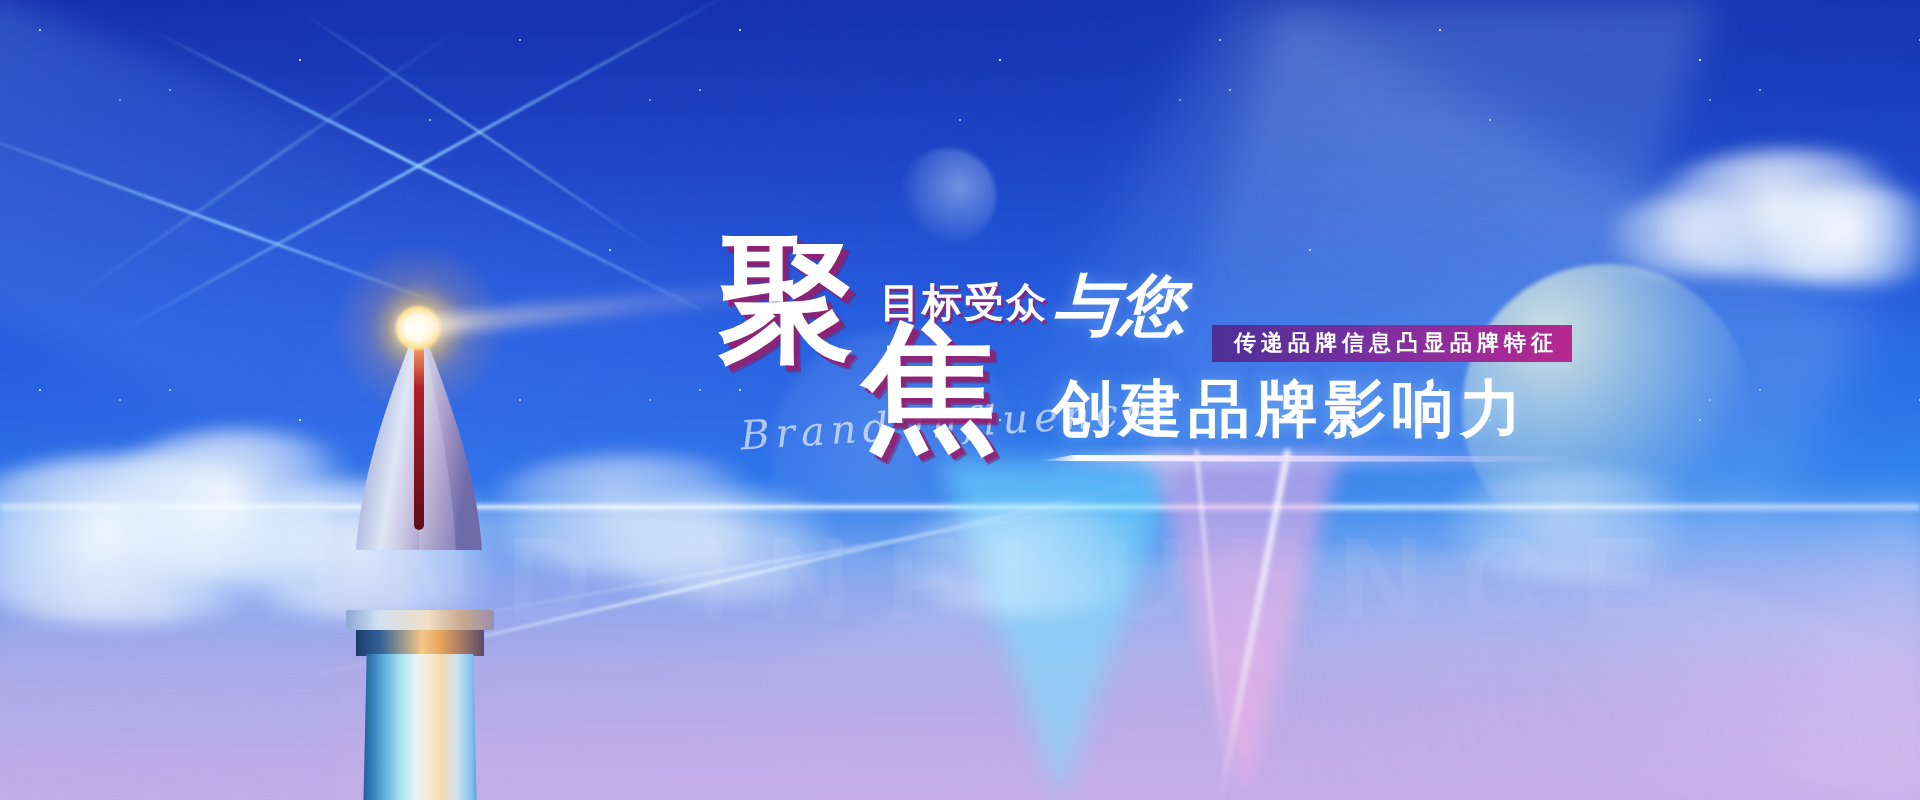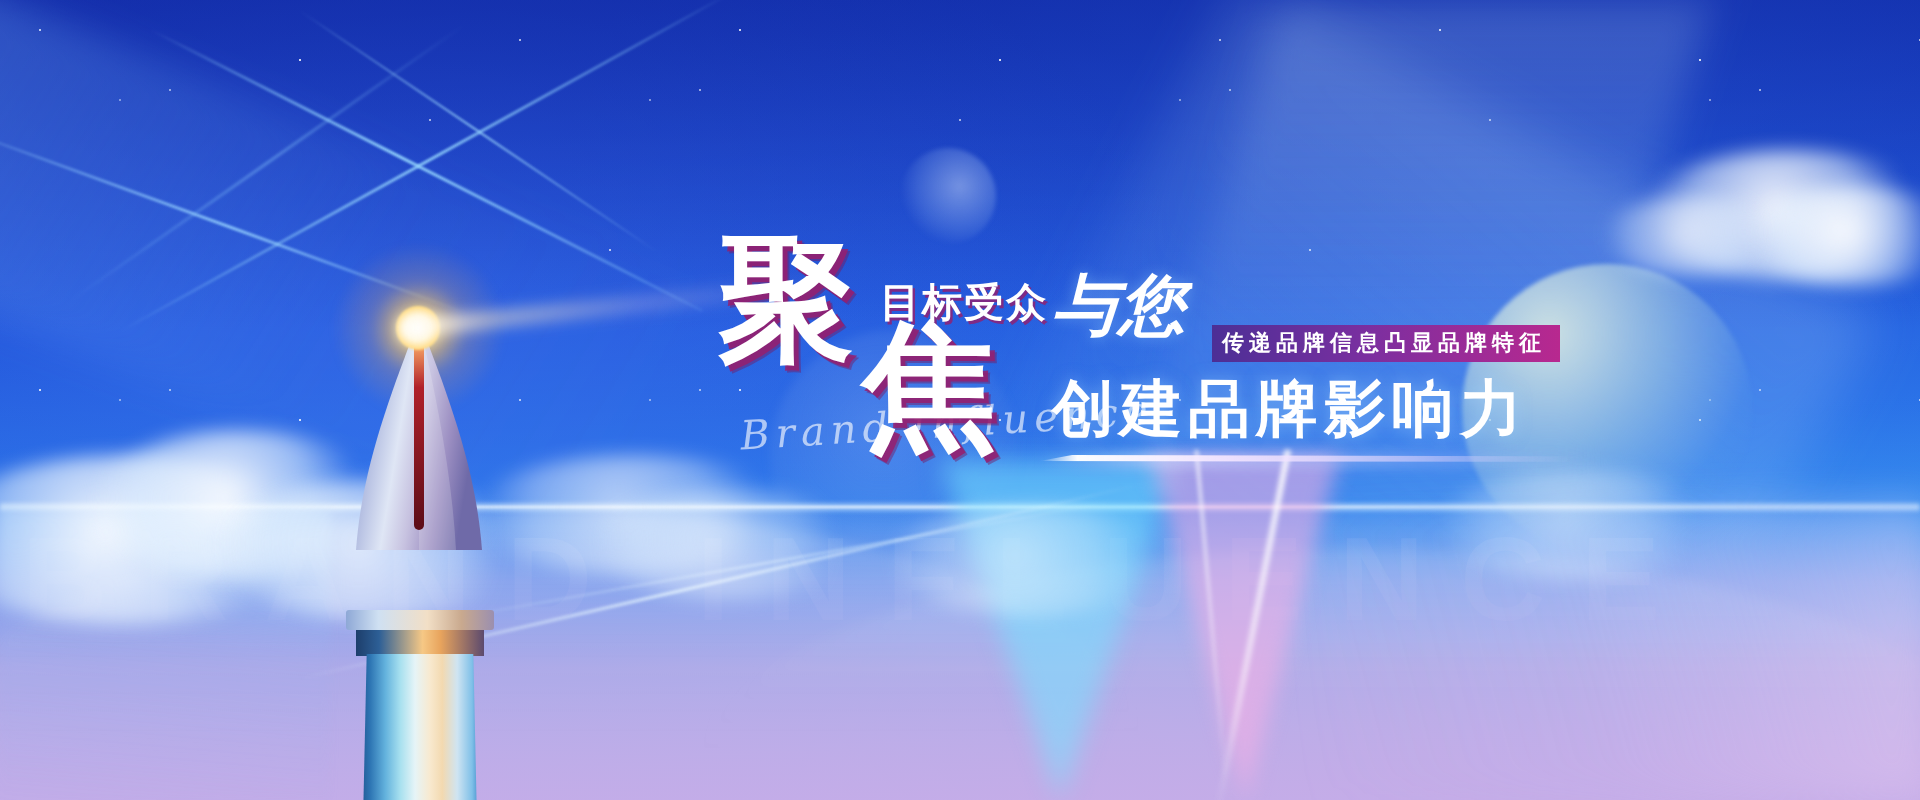--- a/index.html
+++ b/index.html
@@ -348,21 +348,21 @@
     font-size: 46px; font-weight: 700; color: #ffffff;
     letter-spacing: 6px;
     margin-left: 18px;
     padding-bottom: 6px;
     text-shadow: 0 0 12px rgba(160,215,255,0.4);
   }
 
   .badge {
     position: absolute;
     left: 1212px; top: 325px;
-    padding: 5px 14px 6px 10px;
+    padding: 5px 14px 6px 22px;
     background: linear-gradient(90deg, #4c2f96 0%, #7b2fa0 45%, #b8288f 100%);
     color: #ffffff;
     font-size: 22px; font-weight: 700;
     letter-spacing: 5px;
     line-height: 1.18;
     white-space: nowrap;
   }
 
   .line2 {
     position: absolute;

